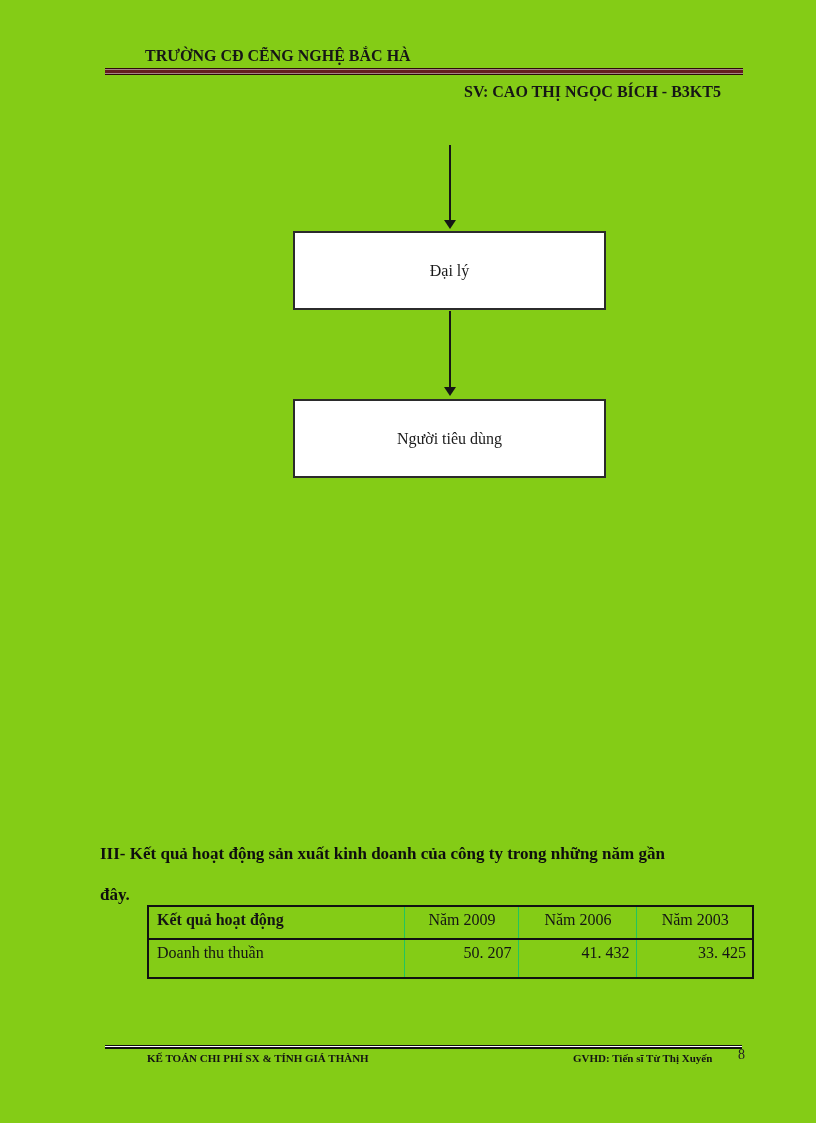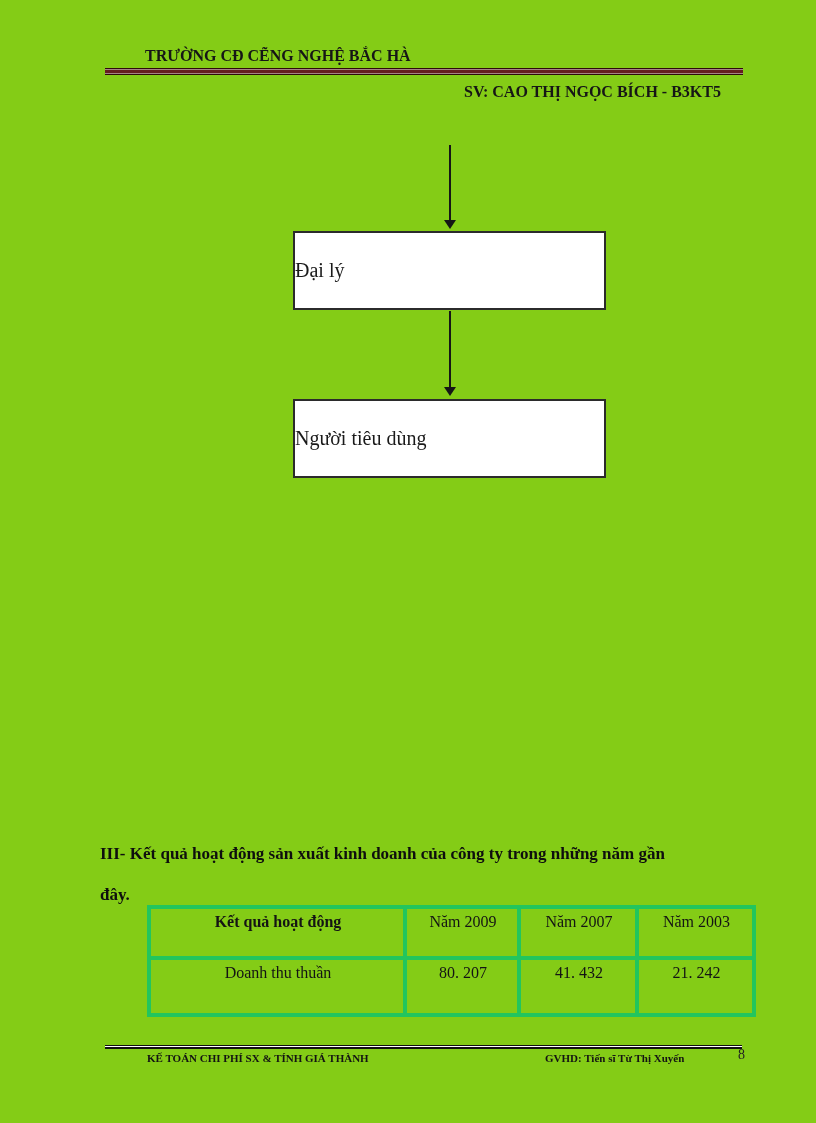--- a/index.html
+++ b/index.html
@@ -43,21 +43,22 @@
     border-right: 6px solid transparent;
     border-top: 9px solid #161616;
   }
   .fc-box {
     width: 313px; height: 79px;
     box-sizing: border-box;
     border: 2px solid #2b2b2b;
     background: #fff;
     display: flex;
     align-items: center;
-    font-size: 20px;
+    justify-content: center;
+    font-size: 16px;
     color: #1a1a1a;
   }
 
   
   .sec-heading {
     left: 100px; top: 833px;
     font-weight: bold;
     font-size: 17px;
     line-height: 41px;
     white-space: nowrap;
@@ -69,25 +70,24 @@
     left: 147px; top: 905px;
   }
   table.rt {
     border-collapse: collapse;
     table-layout: fixed;
     width: 605px;
     font-size: 16px;
     color: #141414;
   }
   table.rt td {
-    border: 4px solid #22c55e;
+    border: 1px solid #22c55e;
     vertical-align: top;
-    padding: 4px 6px 16px 8px;
+    padding: 4px 6px 0 8px;
     overflow: hidden;
-    text-align: center;
   }
   table.rt tr.head-row td {
     height: 27px;
     border-bottom: 2px solid #111;
   }
   table.rt tr.data-row td { height: 33px; }
   table.rt { border: 2px solid #111; }
   td.cell-title { font-weight: bold; text-align: left; }
   td.cell-year  { text-align: center; }
   td.cell-num   { text-align: right; padding-right: 10px; }
@@ -146,31 +146,31 @@
       <colgroup>
         <col style="width:256px">
         <col style="width:114px">
         <col style="width:118px">
         <col style="width:117px">
       </colgroup>
       <tbody>
           <tr class="head-row">
         <td class="cell-title">Kết quả hoạt động</td>
         <td class="cell-year">Năm 2009</td>
-        <td class="cell-year">Năm 2007</td>
+        <td class="cell-year">Năm 2006</td>
         <td class="cell-year">Năm 2003</td>
       </tr>
       <tr class="data-row">
         <td class="cell-label">Doanh thu thuần</td>
-        <td class="cell-num">80. 207</td>
+        <td class="cell-num">50. 207</td>
         <td class="cell-num">41. 432</td>
-        <td class="cell-num">21. 242</td>
+        <td class="cell-num">33. 425</td>
       </tr>
     </tbody>
       </table>
   </div>
 
   <div class="abs ftr-rule"></div>
   <div class="abs ftr-text" style="left:107px; top:1052px;">KẾ TOÁN CHI PHÍ SX &amp; TÍNH GIÁ THÀNH</div>
-  <div class="abs ftr-text" style="left:505px; top:1052px;">GVHD: Tiến sĩ Từ Thị Xuyến</div>
+  <div class="abs ftr-text" style="left:533px; top:1052px;">GVHD: Tiến sĩ Từ Thị Xuyến</div>
   <div class="abs ftr-page" style="left:738px; top:1047px;">8</div>
 
 </div>
 
 </body></html>

